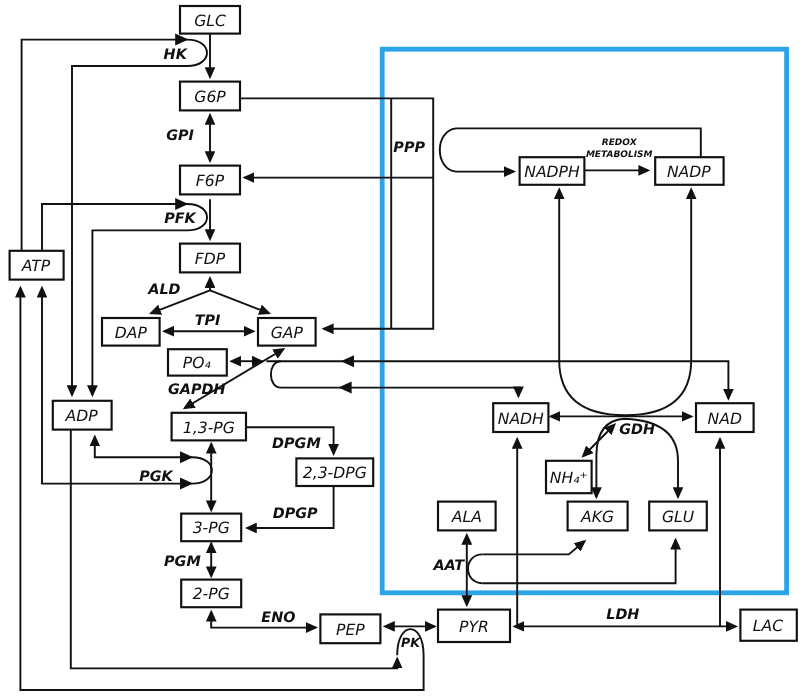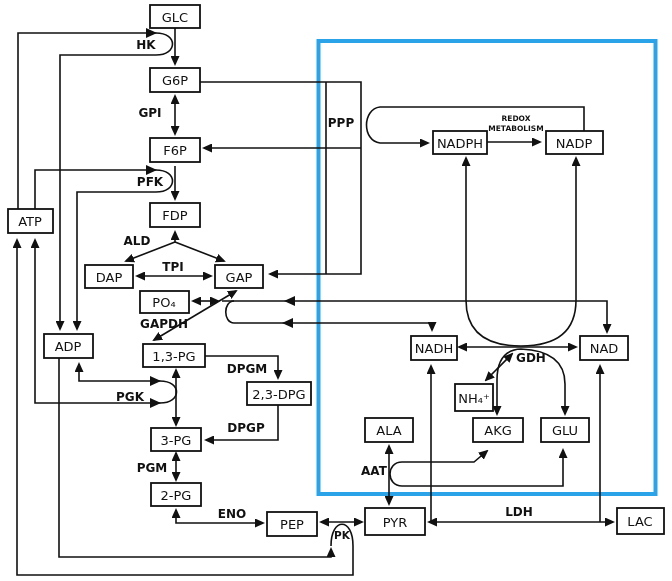--- a/index.html
+++ b/index.html
@@ -1,17 +1,17 @@
 <!DOCTYPE html>
 <html><head>
 <meta charset="utf-8">
 <style>
   html,body{margin:0;padding:0;background:#ffffff;}
   .stage{width:672px;height:581px;position:relative;background:#fff;
-         font-family:"DejaVu Sans","Liberation Sans",sans-serif;}
+         font-family:"DejaVu Sans","Liberation Sans",sans-serif;font-style:italic;}
   svg text{font-family:"DejaVu Sans","Liberation Sans",sans-serif;fill:#111;}
   .node-box{fill:#ffffff;stroke:#111;stroke-width:1.8px;}
   .node-label{font-size:13px;}
   .enzyme{font-size:12px;font-weight:bold;}
   .enzyme-sm{font-size:7.5px;font-weight:bold;}
   .enzyme-pk{font-size:10.5px;font-weight:bold;}
   .edge{fill:none;stroke:#111;stroke-width:1.6px;}
   .ah{fill:#111;stroke:none;}
   .hl{fill:none;stroke-width:4px;}
 </style>

